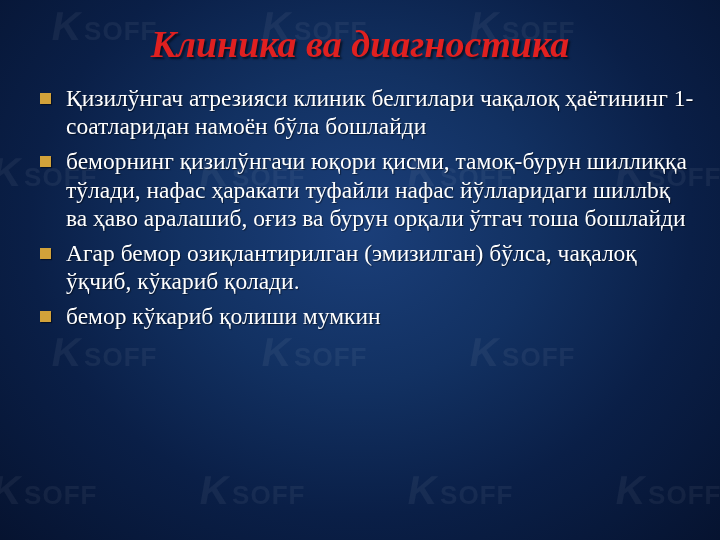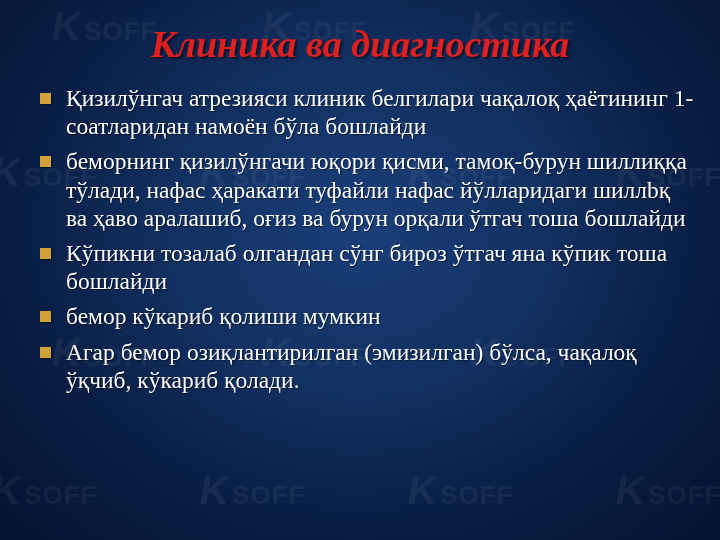--- a/index.html
+++ b/index.html
@@ -122,26 +122,22 @@
       <li>
         <span class="marker"></span>
         <span>Қизилўнгач атрезияси клиник белгилари чақалоқ ҳаётининг 1-соатларидан намоён бўла бошлайди</span>
       </li>
       <li>
         <span class="marker"></span>
         <span> беморнинг қизилўнгачи юқори қисми, тамоқ-бурун шиллиққа  тўлади, нафас ҳаракати туфайли нафас йўлларидаги шиллbқ ва ҳаво аралашиб, оғиз ва бурун орқали ўтгач тоша бошлайди</span>
       </li>
       <li>
         <span class="marker"></span>
-        <span> Кўпикни тозалаб олгандан сўнг бироз ўтгач яна кўпик тоша бошлайди</span>
+        <span>Агар бемор озиқлантирилган (эмизилган) бўлса, чақалоқ ўқчиб, кўкариб қолади.</span>
       </li>
       <li>
         <span class="marker"></span>
         <span> бемор кўкариб қолиши мумкин</span>
-      </li>
-      <li>
-        <span class="marker"></span>
-        <span>Агар бемор озиқлантирилган (эмизилган) бўлса, чақалоқ ўқчиб, кўкариб қолади.</span>
       </li>
     </ul>
   </div>
 
 </div>
 
 </body></html>

